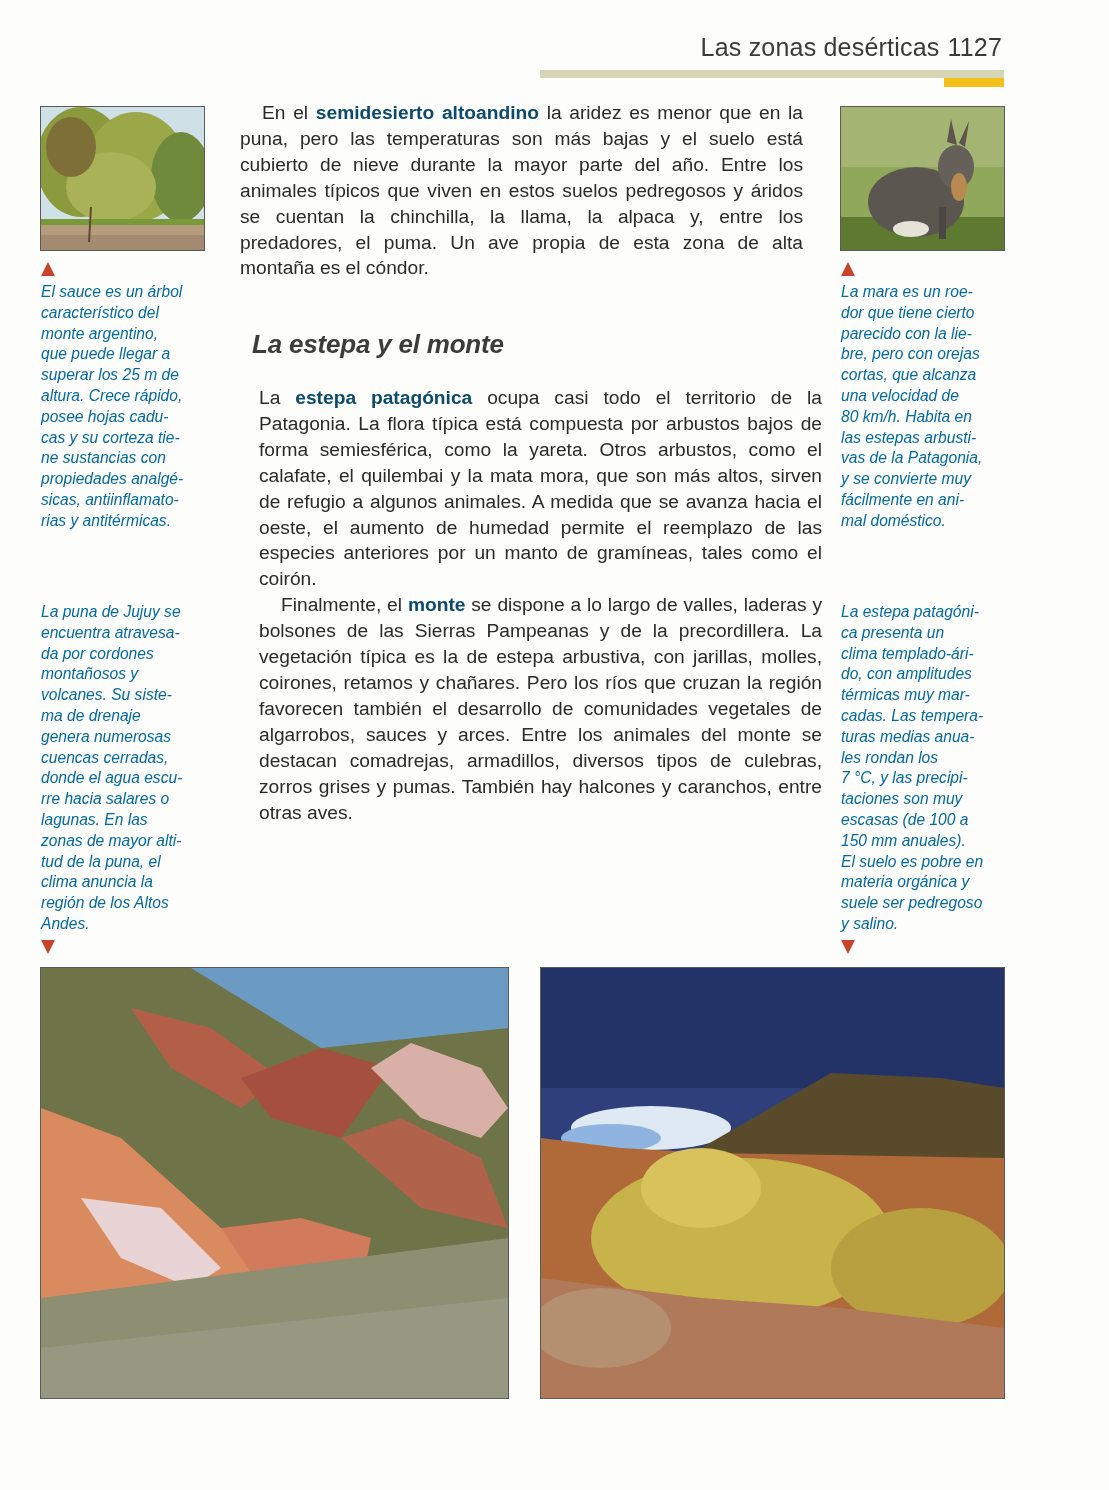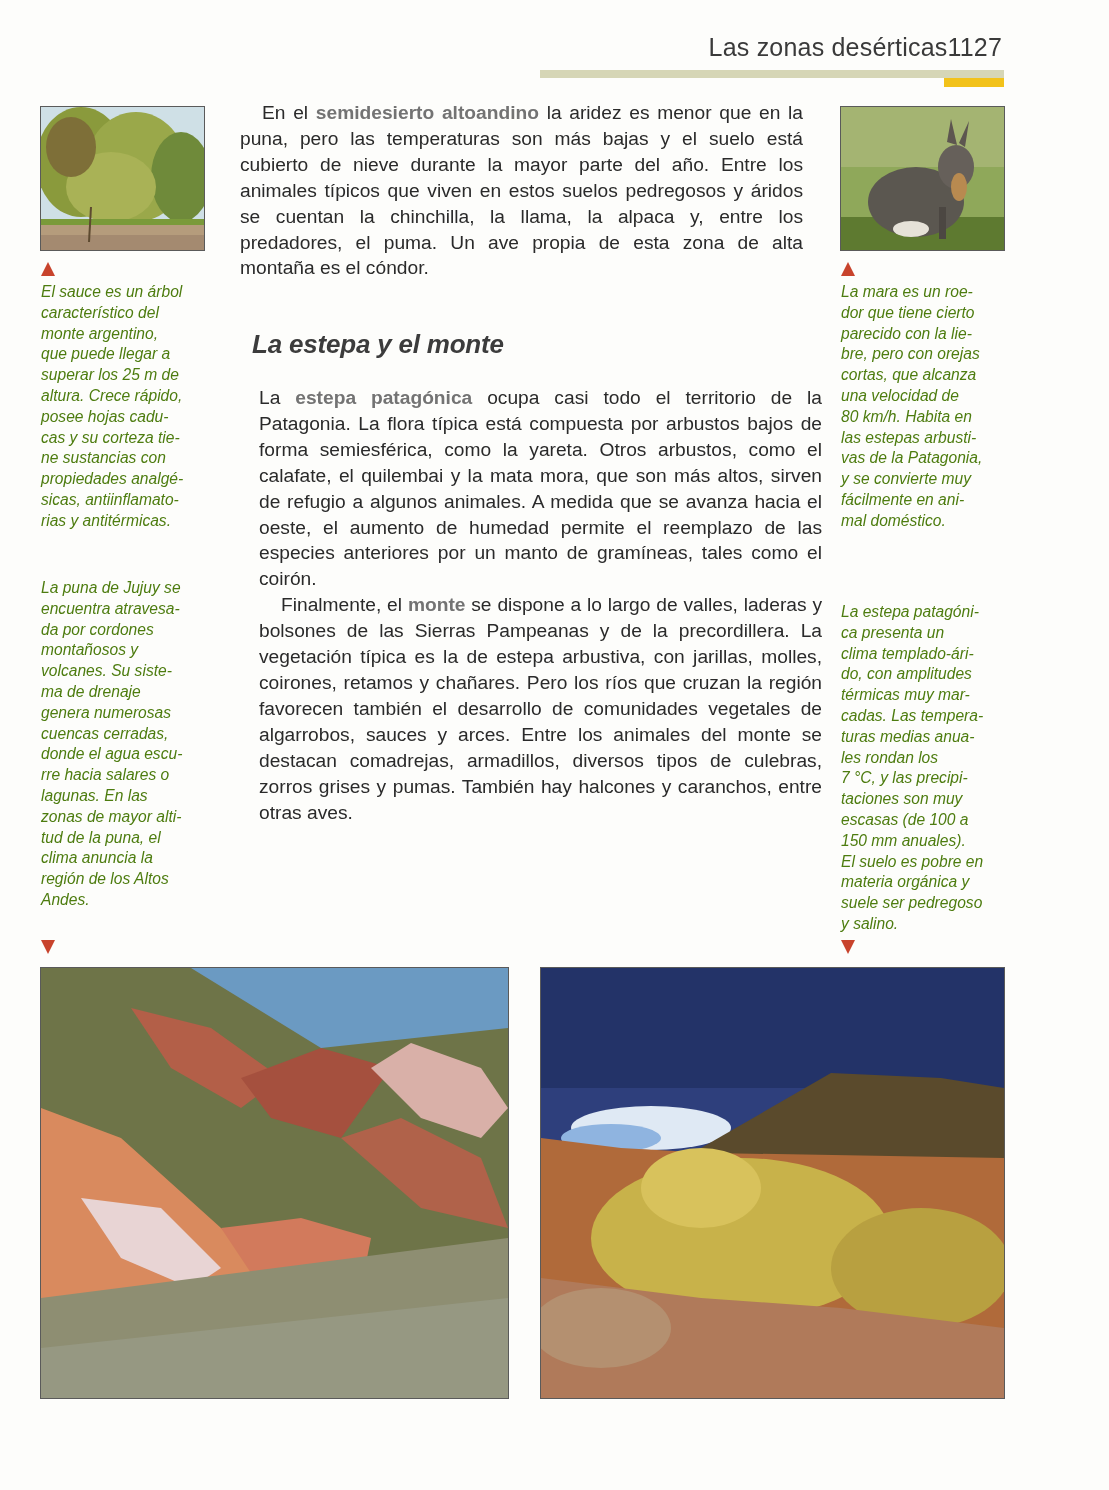--- a/index.html
+++ b/index.html
@@ -9,52 +9,52 @@
     position: relative;
     overflow: hidden;
     font-family: "Liberation Sans", "DejaVu Sans", sans-serif;
     color: #2a2a2a;
   }
   .running-head {
     position: absolute; right: 107px; top: 33px;
     font-size: 25px; color: #3a3a3a; letter-spacing: 0.2px;
     white-space: nowrap;
   }
-  .running-head .page-num { }
+  .running-head .page-num { margin-left: 8px; }
   .head-rule {
     position: absolute; left: 540px; top: 70px; width: 464px; height: 8px;
     background: #d6d6b6;
   }
   .head-accent {
     position: absolute; left: 944px; top: 78px; width: 60px; height: 9px;
     background: #f2c21a;
   }
 
   
   .caption {
     position: absolute; width: 175px;
     font-style: italic; font-size: 15.6px; line-height: 20.8px;
-    color: #4d7c0f;
+    color: #0369a1;
     white-space: pre-line;
   }
   .tri-up, .tri-down {
     position: absolute; width: 0; height: 0;
     border-left: 7px solid transparent; border-right: 7px solid transparent;
   }
   .tri-up { border-bottom: 14px solid #c8432c; }
   .tri-down { border-top: 14px solid #c8432c; }
 
   
   .body-col {
     position: absolute; left: 240px; top: 100px; width: 563px;
     font-size: 19.2px; line-height: 25.9px; color: #2a2a2a;
   }
   .body-col p { margin: 0; text-align: justify; }
   .body-col p.indent { text-indent: 22px; }
-  .body-col b { font-weight: bold; color: #737373; }
+  .body-col b { font-weight: bold; color: #0c4a6e; }
   .section-title {
     position: absolute; left: 252px; top: 329px;
     font-size: 26px; font-weight: bold; font-style: italic; color: #3c3c3c;
     letter-spacing: -0.2px;
   }
   .photo { position: absolute; overflow: hidden; border: 1px solid #5a5a5a; }
   .photo svg { display: block; width: 100%; height: 100%; }
 </style>
 </head>
 <body>
@@ -86,21 +86,21 @@
 que puede llegar a
 superar los 25 m de
 altura. Crece rápido,
 posee hojas cadu-
 cas y su corteza tie-
 ne sustancias con
 propiedades analgé-
 sicas, antiinflamato-
 rias y antitérmicas.</div>
 
-<div class="caption" style="left:41px; top:578px;">La puna de Jujuy se
+<div class="caption" style="left:41px; top:602px;">La puna de Jujuy se
 encuentra atravesa-
 da por cordones
 montañosos y
 volcanes. Su siste-
 ma de drenaje
 genera numerosas
 cuencas cerradas,
 donde el agua escu-
 rre hacia salares o
 lagunas. En las

